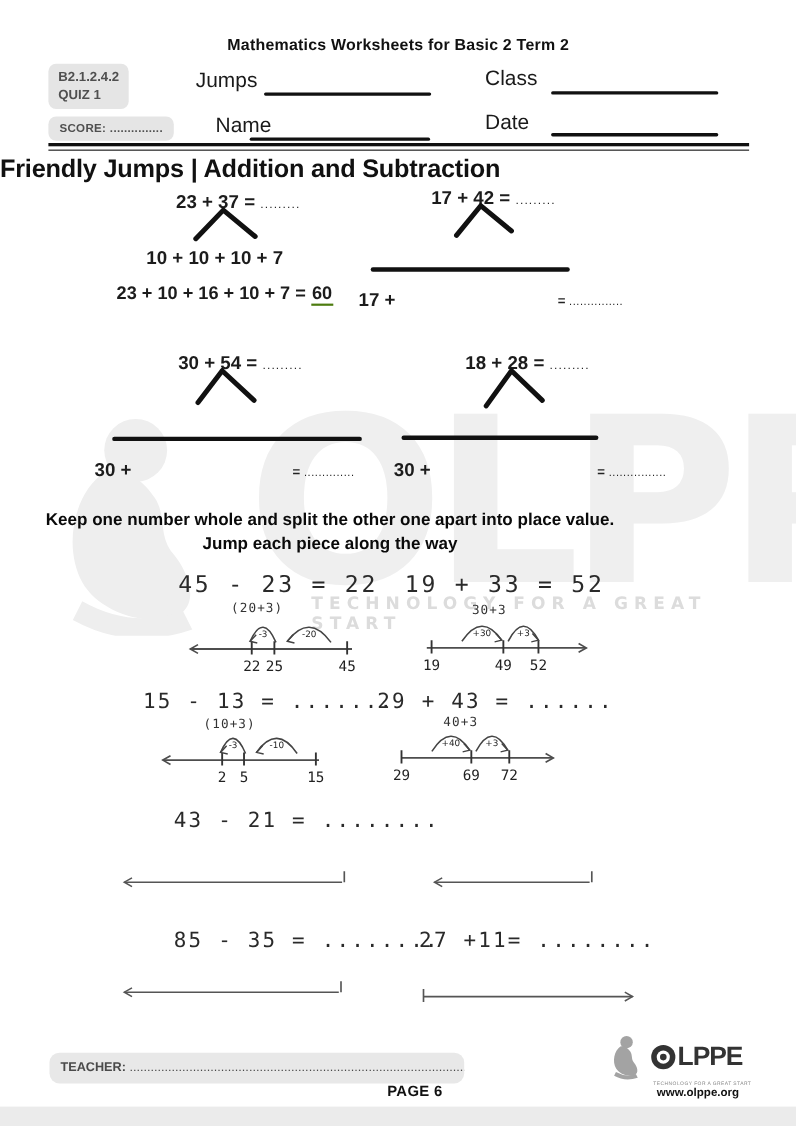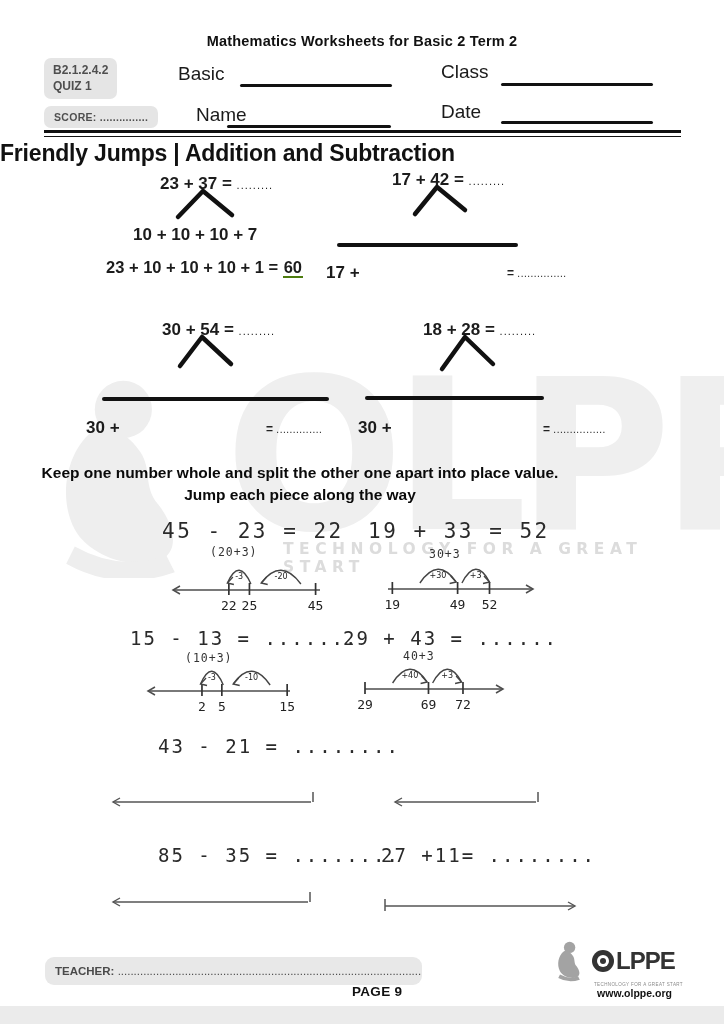--- a/index.html
+++ b/index.html
@@ -62,21 +62,21 @@
   <div class="abs wm-text" style="left:225px;top:352px;font-size:210px;">OLPPE</div>
   <div class="abs wm-tag" style="left:283px;top:540px;">TECHNOLOGY FOR A GREAT START</div>
 
   <div class="abs sheet-title" style="top:33px;left:0;">Mathematics Worksheets for Basic 2 Term 2</div>
 
   <div class="abs badge quiz-badge" style="left:44px;top:58px;">
     <div>B2.1.2.4.2</div>
     <div>QUIZ 1</div>
   </div>
 
-  <div class="abs field-label" style="left:178px;top:63px;">Basic</div>
+  <div class="abs field-label" style="left:178px;top:63px;">Jumps</div>
   <div class="abs field-line" style="left:240px;top:84px;width:152px;"></div>
   <div class="abs field-label" style="left:441px;top:61px;">Class</div>
   <div class="abs field-line" style="left:501px;top:83px;width:152px;height:2.5px;"></div>
 
   <div class="abs badge score-badge" style="left:44px;top:106px;">SCORE: ...............</div>
 
   <div class="abs field-label" style="left:180px;top:104px;margin-left:16px;">Name</div>
   <div class="abs field-line" style="left:227px;top:125px;width:164px;"></div>
   <div class="abs field-label" style="left:441px;top:101px;">Date</div>
   <div class="abs field-line" style="left:501px;top:121px;width:152px;"></div>
@@ -88,21 +88,21 @@
   <div class="abs eq" style="left:160px;top:174px;">
     <span>23 + 37</span>
     <span class="sign">=</span>
     <span class="dots">.........</span>
   </div>
   <svg class="abs" style="left:168px;top:186px;" width="72" height="36" viewBox="0 0 72 36">
     <path d="M35,5 L10,31 M35,5 L64,29" stroke="#111" stroke-width="4.5" stroke-linecap="round" fill="none"></path>
   </svg>
   <div class="abs eq" style="left:133px;top:225px;text-align:center;">10 + 10 + 10  +  7</div>
   <div class="abs eq" style="left:106px;top:258px;font-size:16.5px;">
-    <span>23 + 10 + 10 + 10 + 1 =</span>
+    <span>23 + 10 + 16 + 10 + 7 =</span>
     <span class="underlined">60</span>
   </div>
 
   <div class="abs eq" style="left:392px;top:170px;">
     <span>17 + 42</span>
     <span class="sign">=</span>
     <span class="dots">.........</span>
   </div>
   <svg class="abs" style="left:408px;top:182px;" width="64" height="36" viewBox="0 0 64 36">
     <path d="M29,5 L7,32 M29,5 L57,28" stroke="#111" stroke-width="4.5" stroke-linecap="round" fill="none"></path>
@@ -247,21 +247,21 @@
   <svg class="abs" style="left:377px;top:892px;" width="205" height="24" viewBox="0 0 205 24">
       <line x1="8" y1="14" x2="198" y2="14" stroke="#555" stroke-width="1.5"></line>
       <path d="M191 10 L198 14 L191 18" fill="none" stroke="#555" stroke-width="1.4"></path>
       <line x1="8" y1="7" x2="8" y2="19" stroke="#555" stroke-width="1.5"></line>
     </svg>
 
   <div class="abs teacher-badge" style="left:45px;top:957px;width:357px;">
     <span>TEACHER:</span>&nbsp;
     <span style="font-weight:400;">..........................................................................................................</span>
   </div>
-  <div class="abs page-label" style="left:352px;top:984px;">PAGE 9</div>
+  <div class="abs page-label" style="left:352px;top:984px;">PAGE 6</div>
 
   <div class="abs" style="left:556px;top:940px;width:135px;">
     <div class="logo-row">
       <svg width="34" height="42" viewBox="0 0 60 70">
         <g fill="#a3a3a3">
           <circle cx="24" cy="11" r="10"></circle>
           <path d="M14,18 C4,25 1,42 7,53 C12,62 26,67 36,64 C45,61 41,50 36,44 C31,38 34,32 30,26 C26,20 20,16 14,18 Z"></path>
           <path d="M7,59 q16,9 32,3 l3,6 q-20,7 -38,-3 z"></path>
         </g>
       </svg>

